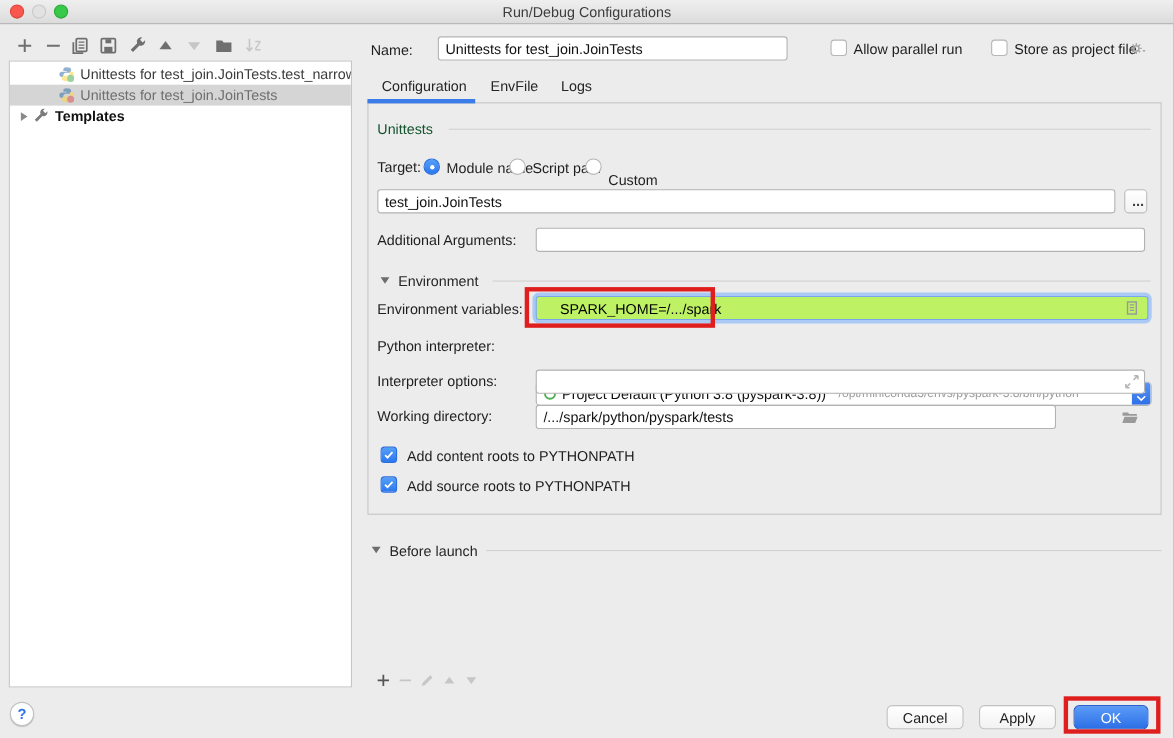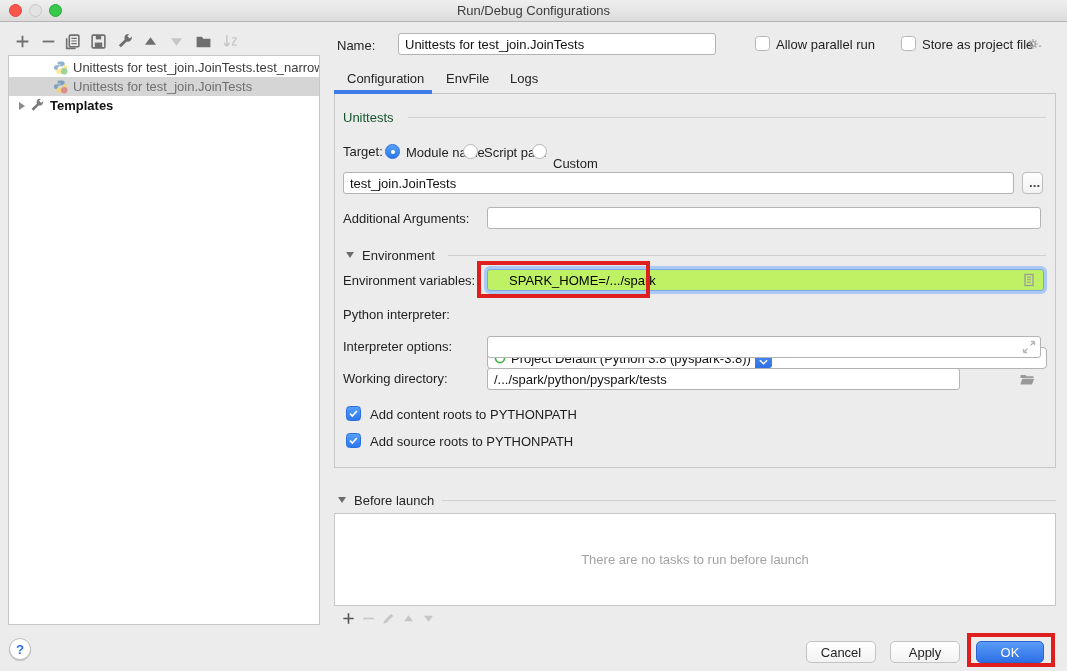--- a/index.html
+++ b/index.html
@@ -247,20 +247,21 @@
     </span>
 
   <span class="lbl" style="left:343px; top:307px">Python interpreter:</span>
   <div class="combo">
     <span class="inline-ico" style="position:static; width:14px; height:14px; margin-right:4px; color:#4caf50">
       <svg viewBox="0 0 16 16">
           <circle cx="8" cy="8" r="5.2" fill="none" stroke="currentColor" stroke-width="2" stroke-dasharray="24 9" stroke-linecap="round"></circle>
         </svg>
       </span>
     <span class="combo-main">Project Default (Python 3.8 (pyspark-3.8))</span>
+    <span class="combo-path">~/opt/miniconda3/envs/pyspark-3.8/bin/python</span>
     <span class="stepper">
       <svg viewBox="0 0 10 6">
           <path d="M1 5l4-4 4 4" fill="none" stroke="#fff" stroke-width="1.6"></path>
         </svg>
       <svg viewBox="0 0 10 6">
           <path d="M1 1l4 4 4-4" fill="none" stroke="#fff" stroke-width="1.6"></path>
         </svg>
     </span>
   </div>
 
@@ -291,23 +292,20 @@
     <svg viewBox="0 0 12 12">
         <path d="M2.3 6.2l2.4 2.5 4.9-5.4" fill="none" stroke="#fff" stroke-width="1.8"></path>
       </svg>
     </span>
   <span class="lbl" style="left:370px; top:434px">Add source roots to PYTHONPATH</span>
 
   <span class="tri-down" style="position:absolute; left:338px; top:497px"></span>
   <span class="sec-label" style="left:354px; top:493px">Before launch</span>
   <div class="sep-line" style="left:442px; top:500px; width:614px"></div>
 
-  <div class="bl-box">
-    <span class="bl-empty">There are no tasks to run before launch</span>
-  </div>
 
   <span class="mini-icon" style="left:341px">
     <svg viewBox="0 0 16 16">
         <path d="M8 2.5v11M2.5 8h11" stroke="currentColor" stroke-width="1.7" fill="none"></path>
       </svg>
     </span>
   <span class="mini-icon disabled" style="left:361px">
     <svg viewBox="0 0 16 16">
         <path d="M2.5 8h11" stroke="currentColor" stroke-width="1.7" fill="none"></path>
       </svg>

